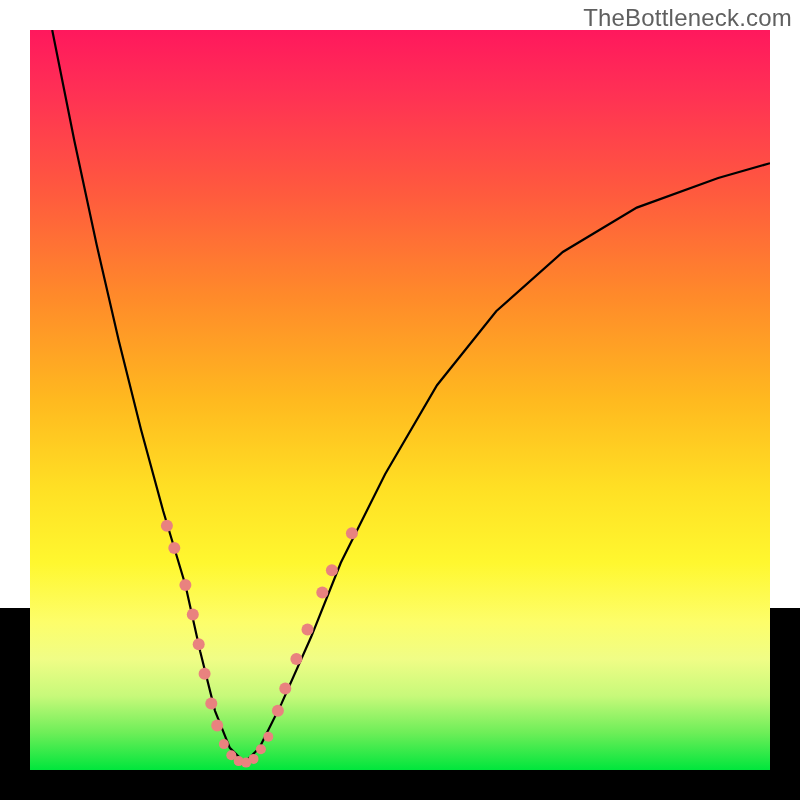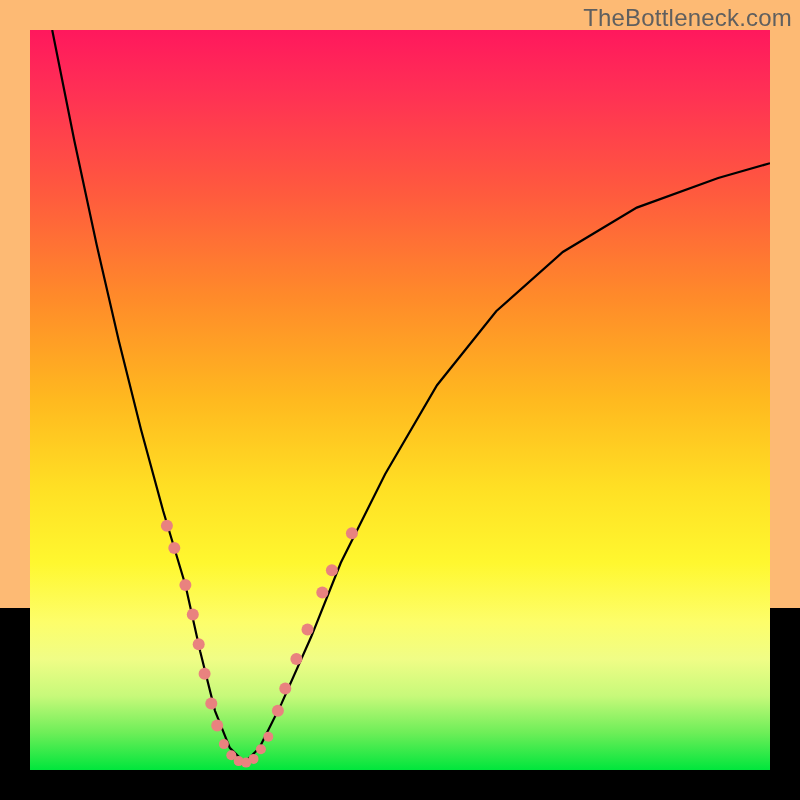--- a/index.html
+++ b/index.html
@@ -8,21 +8,21 @@
     width: 800px;
     height: 800px;
     overflow: hidden;
     background: #000;
     font-family: Arial, Helvetica, sans-serif;
   }
   .outer {
     position: relative;
     width: 800px;
     height: 608px;
-    background: #fdba74;
+    background: #ffffff;
   }
   .plot {
     position: absolute;
     left: 30px;
     top: 30px;
     width: 740px;
     height: 740px;
     
     background: linear-gradient(to bottom,
       #ff185d 0%,

